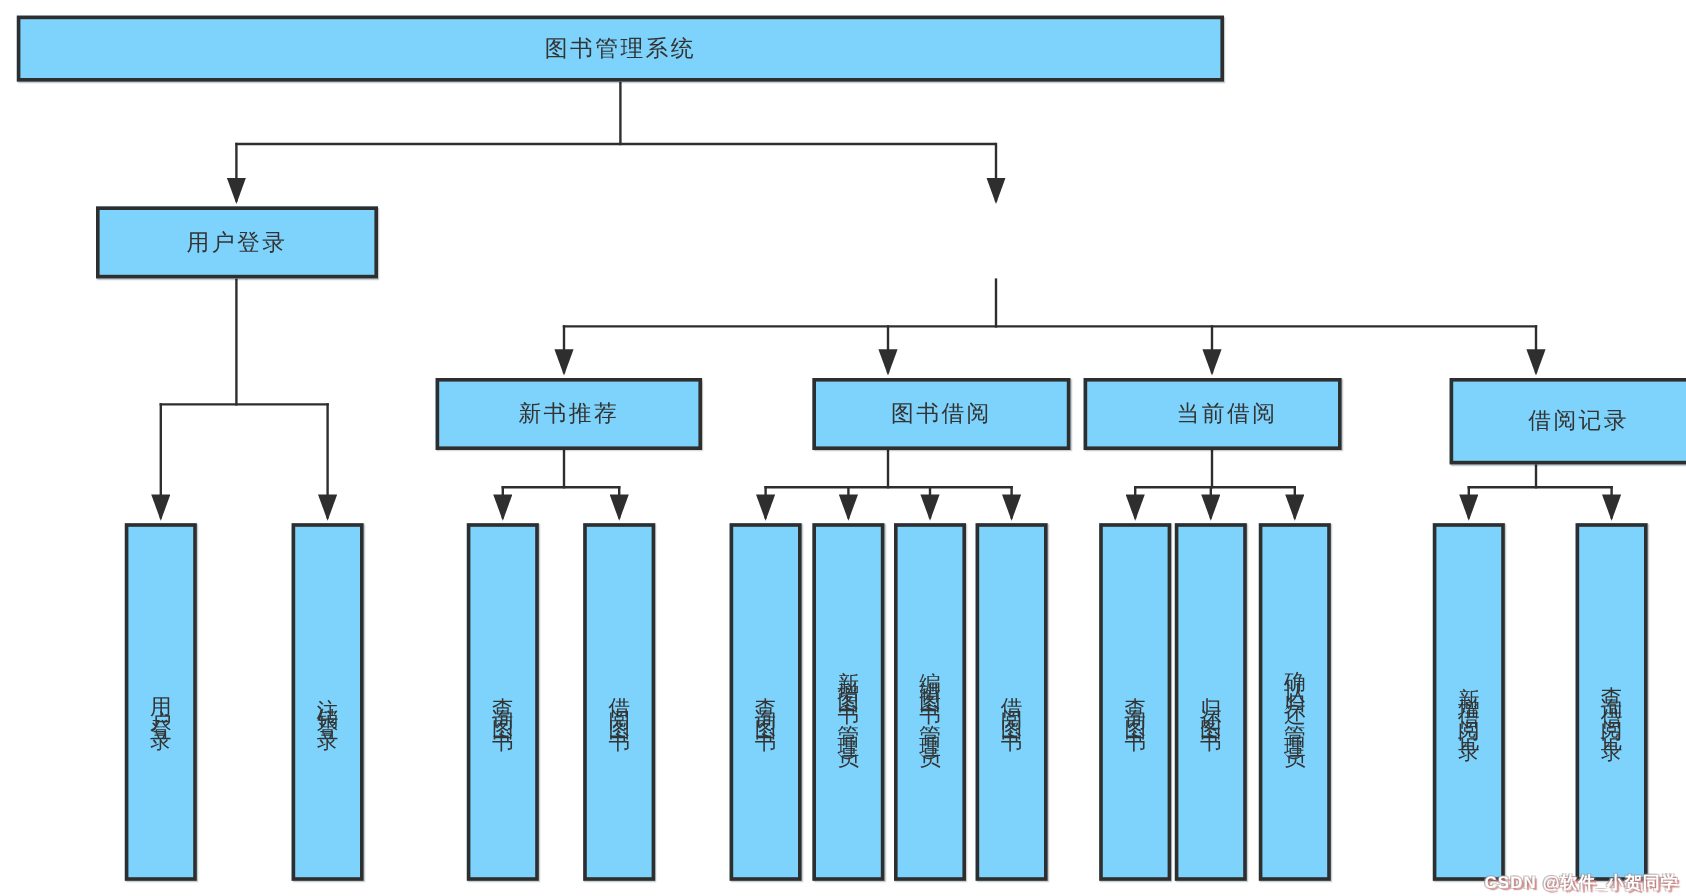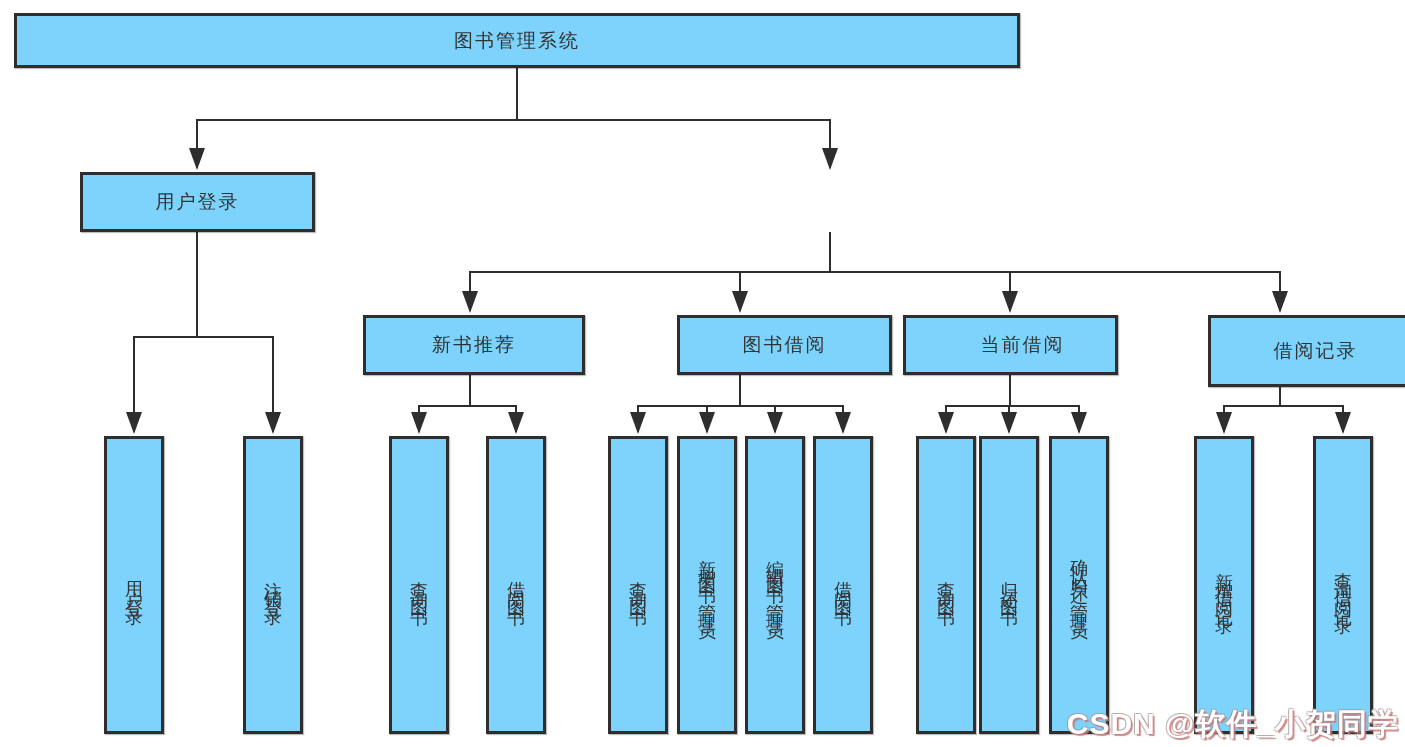--- a/index.html
+++ b/index.html
@@ -42,21 +42,21 @@
     pointer-events: none;
   }
   #connectors line {
     stroke: #2e2e2e;
     stroke-width: 2;
   }
   #watermark {
     position: absolute;
     right: 6px;
     bottom: 2px;
-    font-size: 30px;
+    font-size: 14px;
     font-weight: bold;
     letter-spacing: 1px;
     color: #ffffff;
     text-shadow:
       2px 2px 1px rgba(200,120,120,0.85),
       -1px -1px 0 rgba(150,150,150,0.55),
       1px -1px 0 rgba(170,140,140,0.45),
       -1px 1px 0 rgba(170,140,140,0.45);
     white-space: nowrap;
   }

